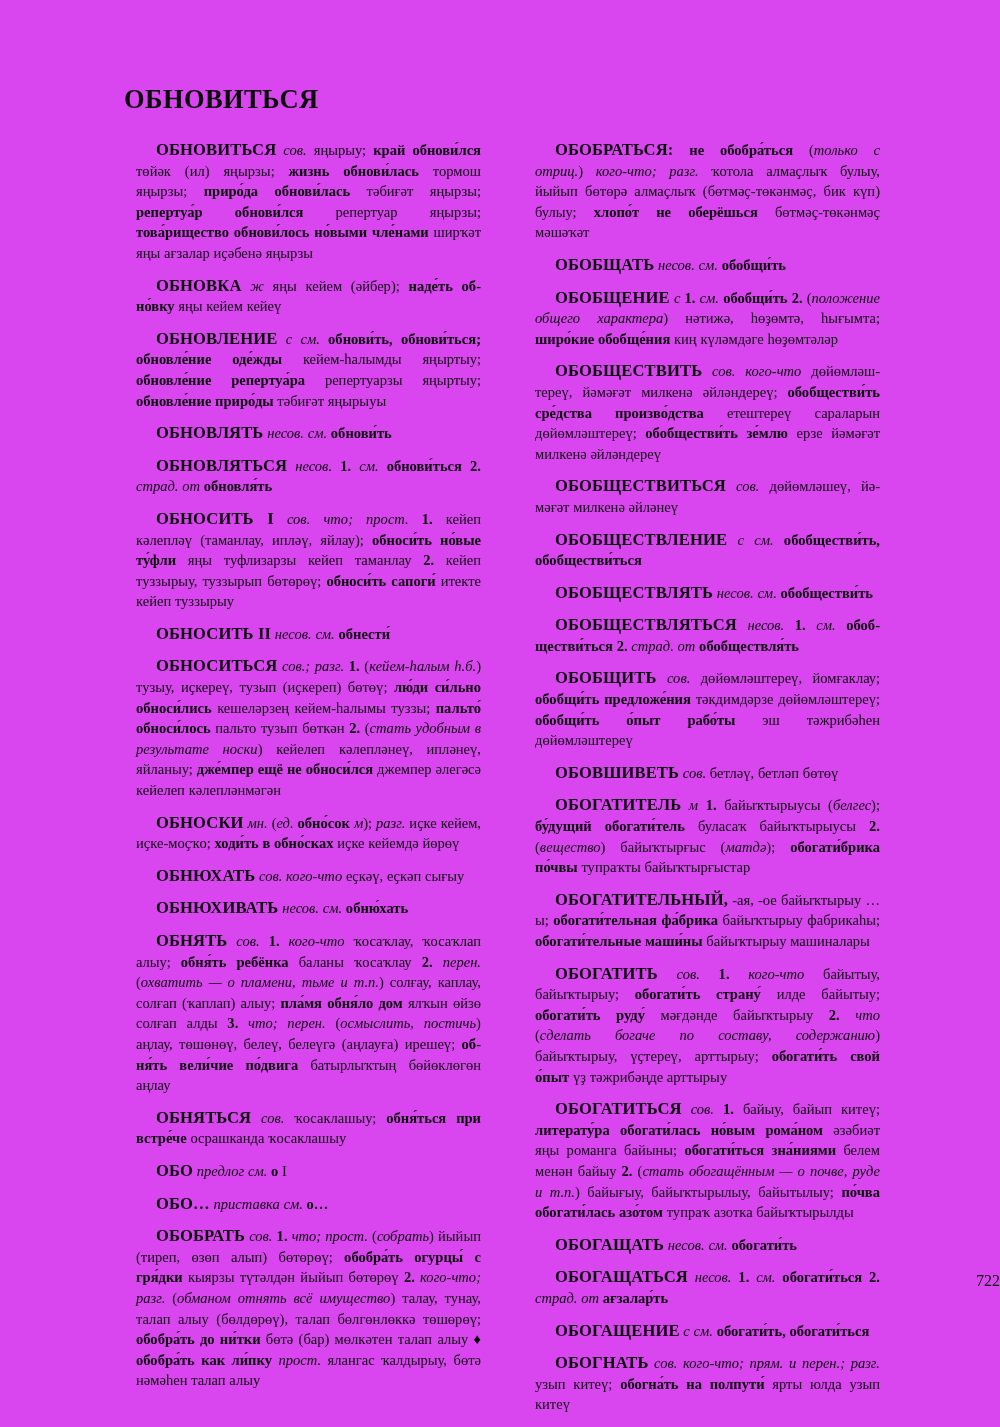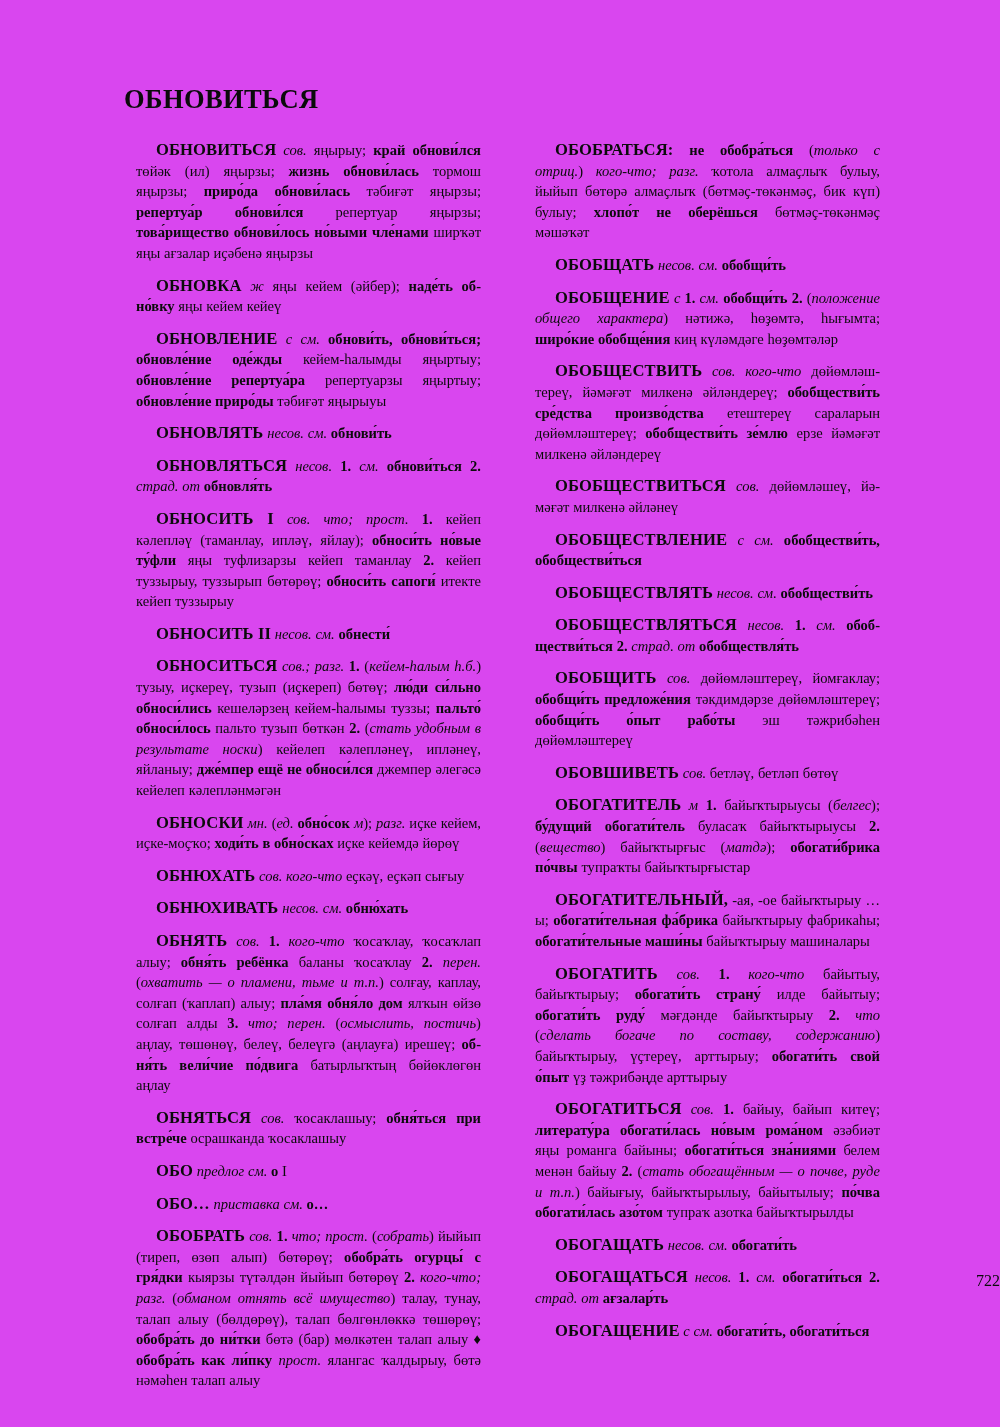--- a/index.html
+++ b/index.html
@@ -143,20 +143,21 @@
       <p class="entry"><span class="hw">ОБОГАТИТЬ</span><span>&nbsp;<i>сов.</i> <b>1.</b> <i>кого-что</i> байытыу, байыҡтырыу; <b>обогати́ть страну́</b> илде байытыу; <b>обогати́ть руду́</b> мәғдәнде байыҡтырыу <b>2.</b> <i>что</i> (<i>сделать богаче по составу, содержанию</i>) байыҡтырыу, үҫтереү, арттырыу; <b>обогати́ть свой о́пыт</b> үҙ тәжрибәңде арттырыу</span></p>
 
       <p class="entry"><span class="hw">ОБОГАТИТЬСЯ</span><span>&nbsp;<i>сов.</i> <b>1.</b> байыу, байып китеү; <b>литерату́ра обогати́лась но́вым рома́ном</b> әзәбиәт яңы романга байыны; <b>обогати́ться зна́ниями</b> бе­лем менән байыу <b>2.</b> (<i>стать обогащённым — о почве, руде и т.п.</i>) байығыу, байыҡтырылыу, байытылыу; <b>по́чва обогати́лась азо́том</b> тупраҡ азотка байыҡтырылды</span></p>
 
       <p class="entry"><span class="hw">ОБОГАЩАТЬ</span><span>&nbsp;<i>несов. см.</i> <b>обогати́ть</b></span></p>
 
       <p class="entry"><span class="hw">ОБОГАЩАТЬСЯ</span><span>&nbsp;<i>несов.</i> <b>1.</b> <i>см.</i> <b>обогати́ться 2.</b> <i>страд. от</i> <b>ағзалар́ть</b></span></p>
 
       <p class="entry"><span class="hw">ОБОГАЩЕНИЕ</span><span>&nbsp;<i>с см.</i> <b>обогати́ть, обогати́ться</b></span></p>
 
+      <p class="entry"><span class="hw">ОБОГНАТЬ</span><span>&nbsp;<i>сов. кого-что; прям. и перен.; разг.</i> узып китеү; <b>обогна́ть на полпути́</b> ярты юл­да узып китеү</span></p>
 
 
     </div>
 
   </div>
 
   <div class="pagenum">722</div>
 
 </div>
 

